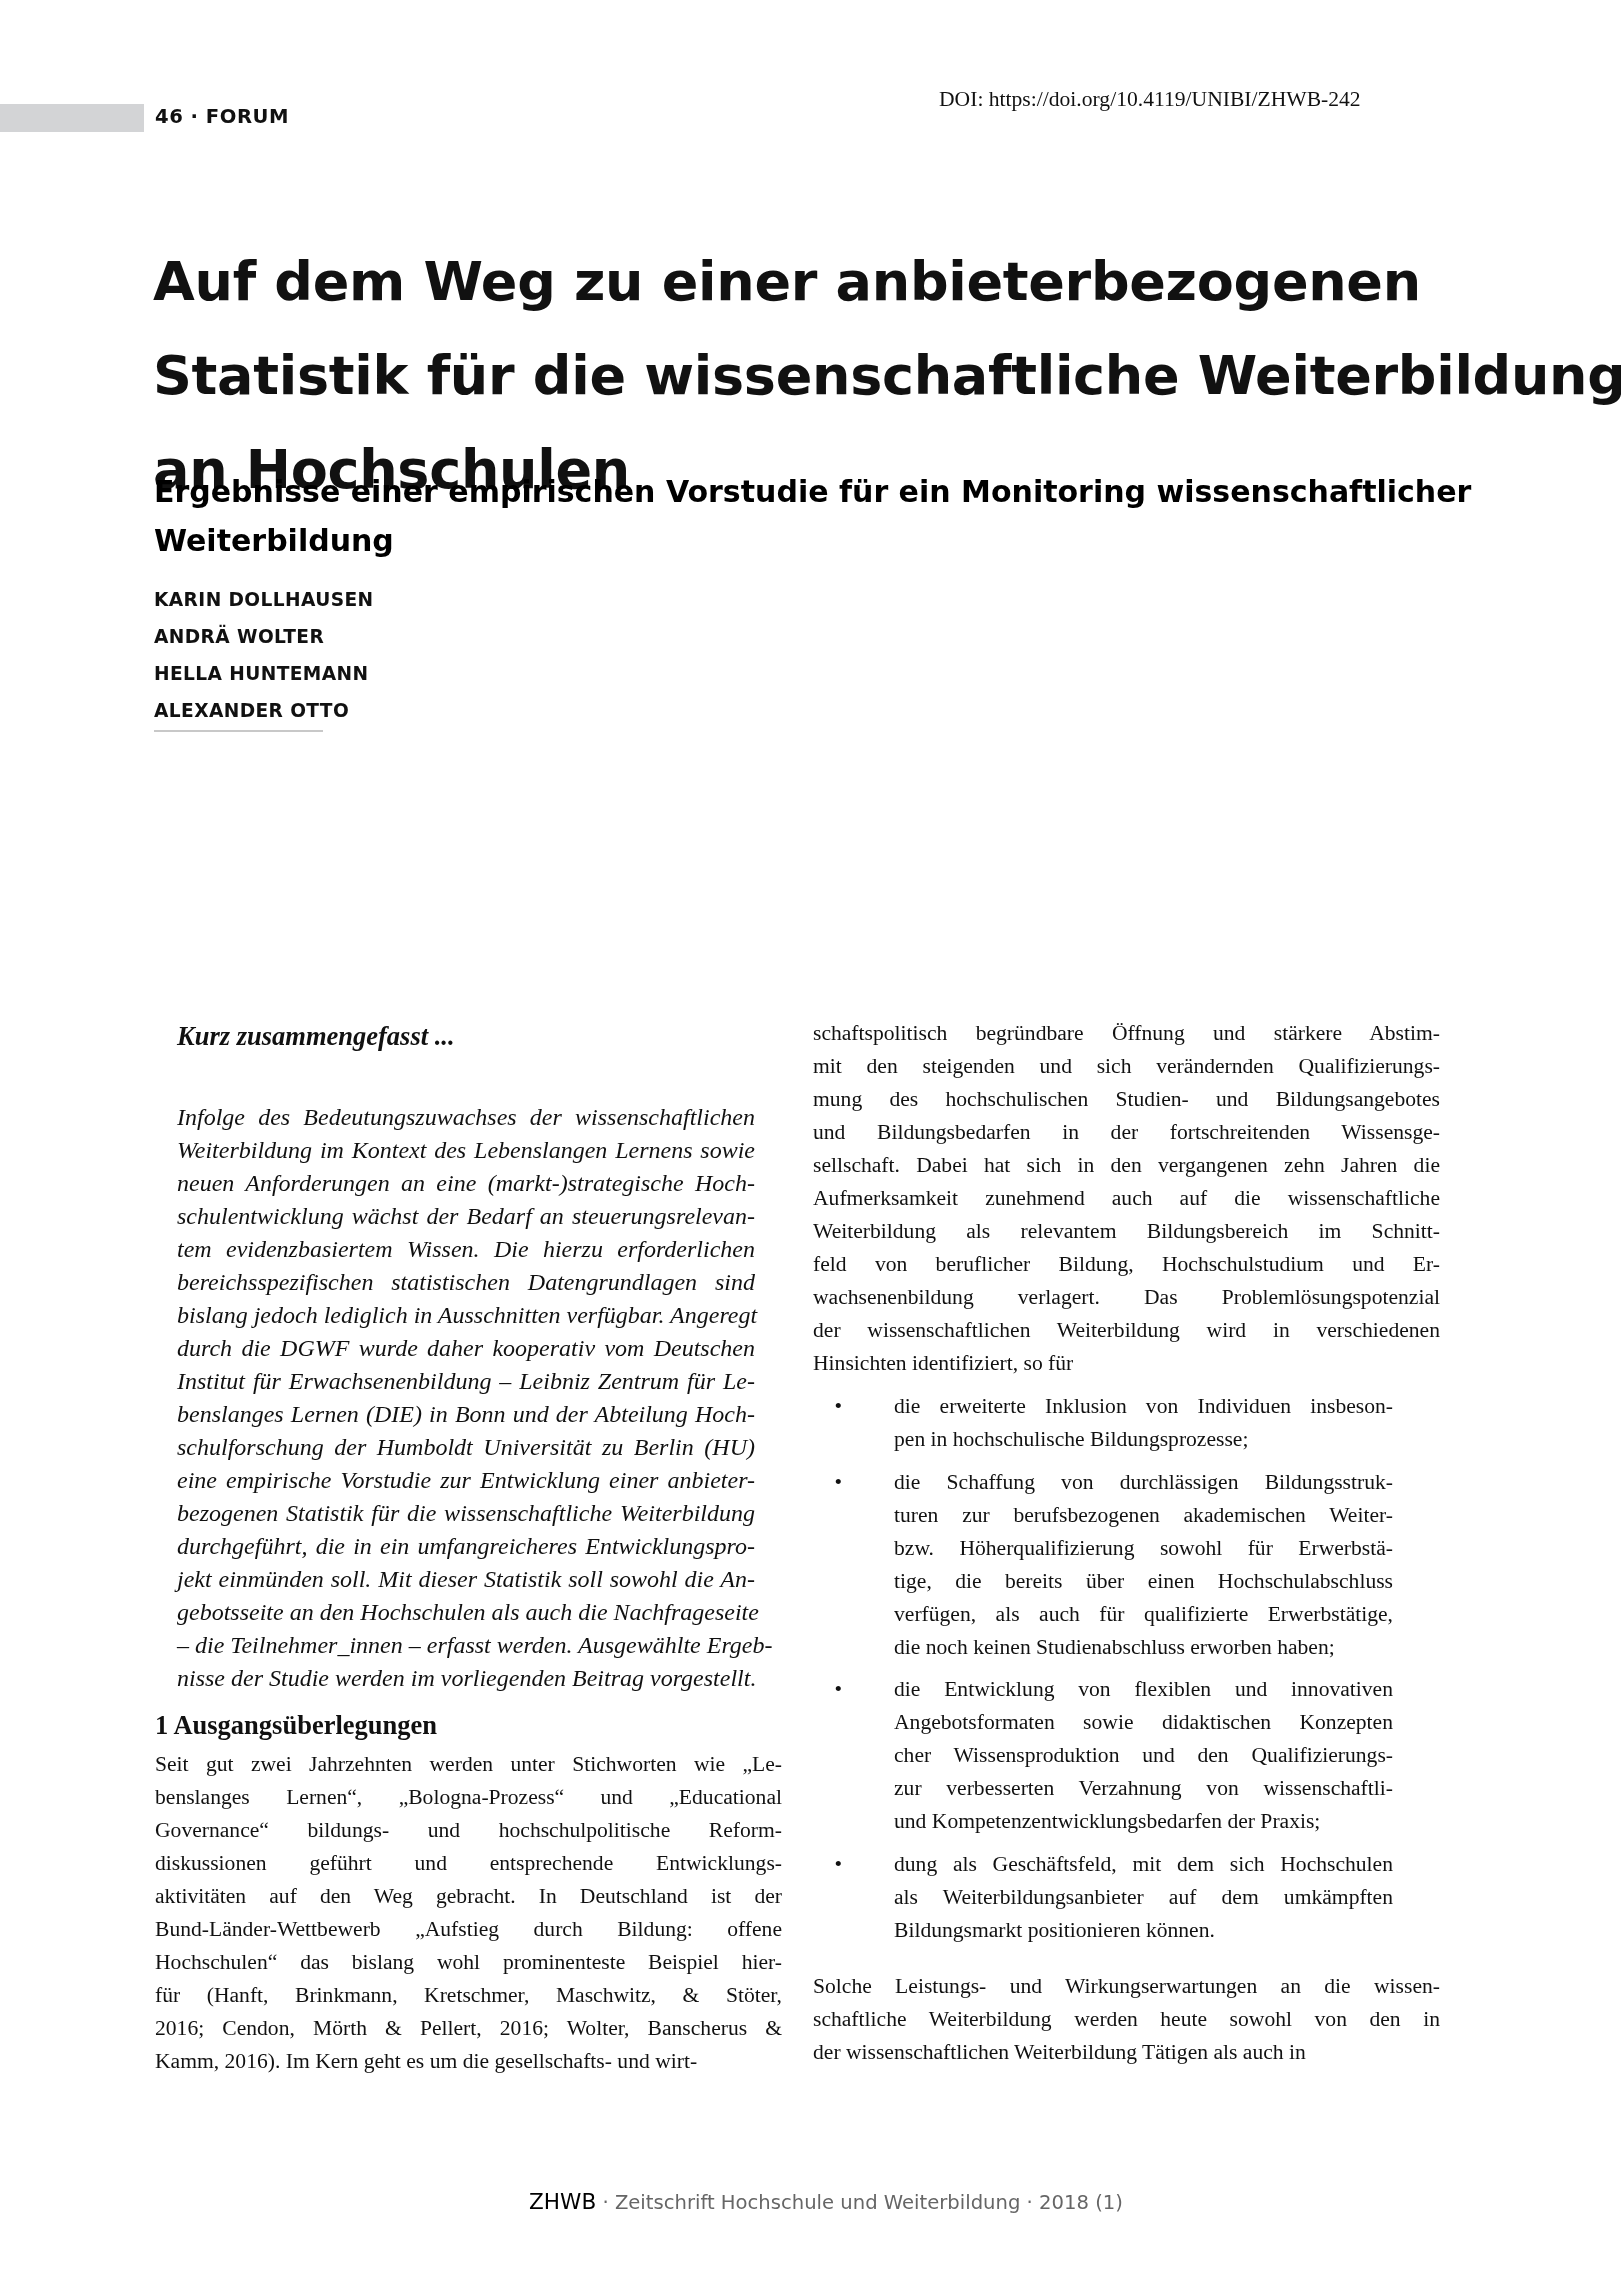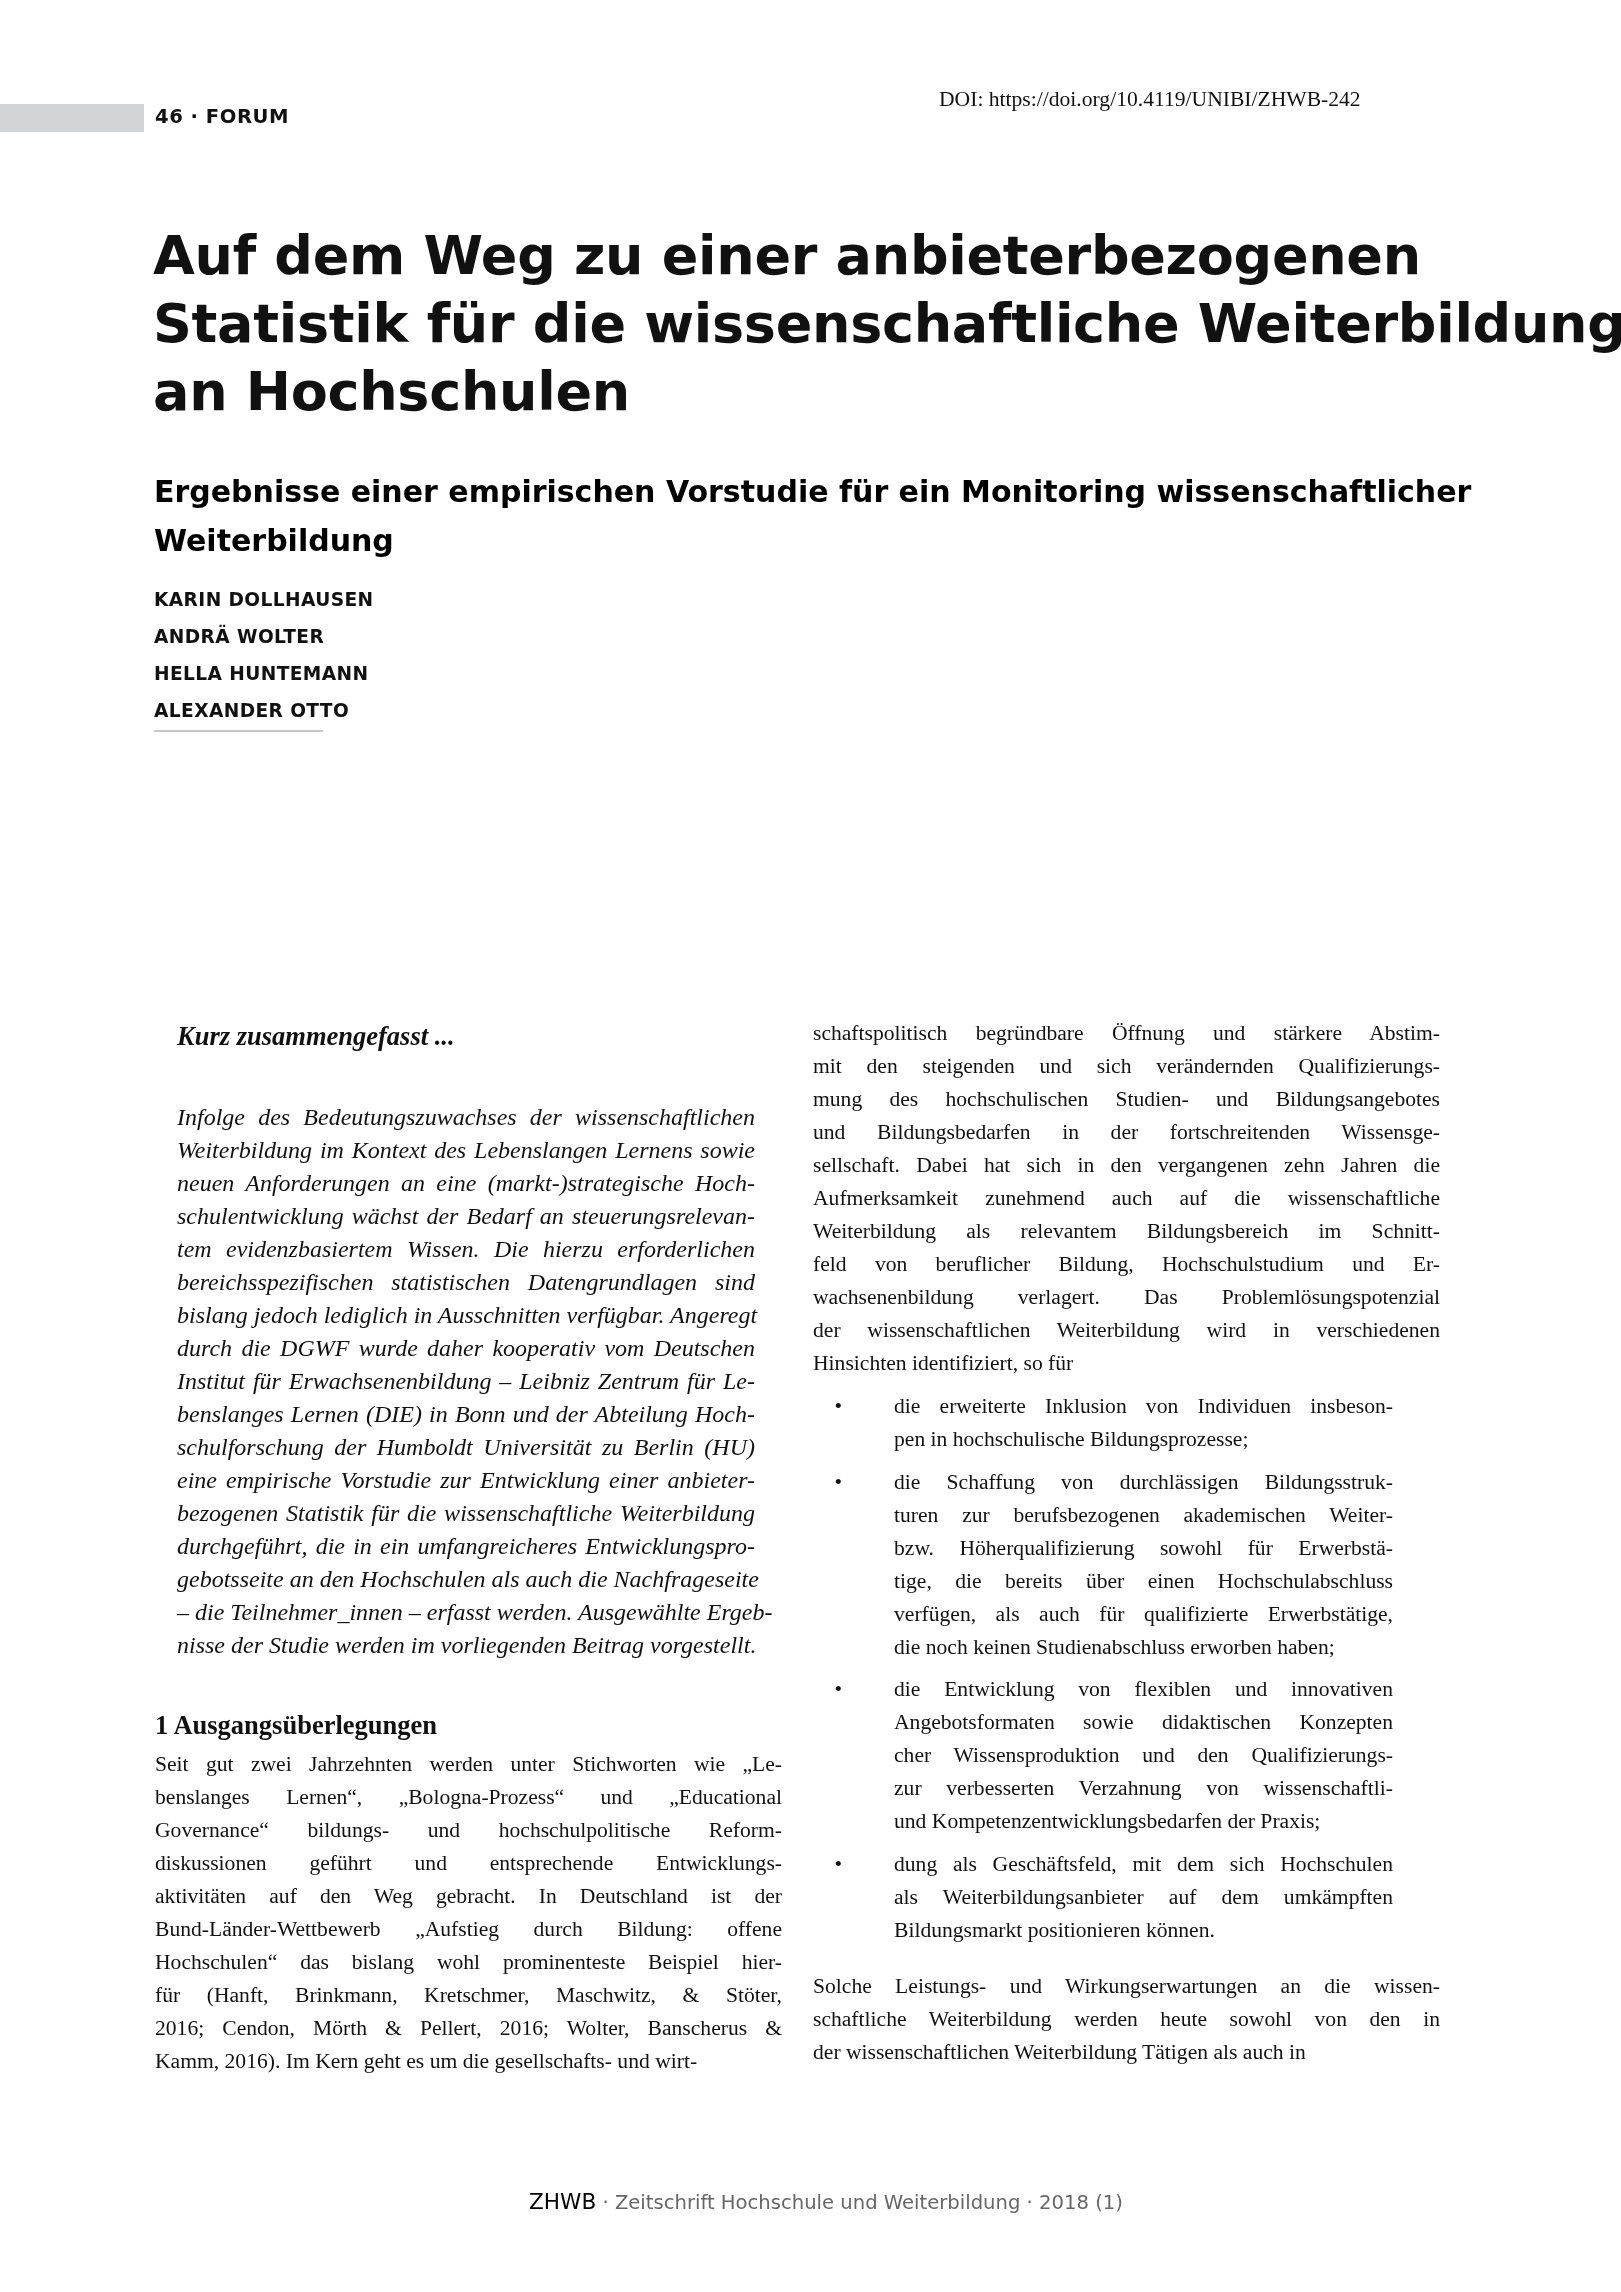--- a/index.html
+++ b/index.html
@@ -5,21 +5,21 @@
     html, body { margin: 0; padding: 0; background: #ffffff; }
     body { width: 1621px; height: 2293px; position: relative; overflow: hidden; color: #111; }
     .sans { font-family: "DejaVu Sans", "Liberation Sans", sans-serif; }
     .serif { font-family: "Liberation Serif", "DejaVu Serif", serif; }
 
     #gray-bar { position: absolute; left: 0; top: 104px; width: 144px; height: 28px; background: #d3d4d6; }
     #running-head { position: absolute; left: 155px; top: 105px; font-size: 19.6px; font-weight: bold; letter-spacing: 0.5px; white-space: nowrap; }
     #doi { position: absolute; left: 939px; top: 87px; font-size: 21.6px; white-space: nowrap; }
 
     #title { position: absolute; left: 153px; top: 222px; width: 1313px; margin: 0; font-size: 54px; line-height: 68px; font-weight: bold; letter-spacing: -0.3px; }
-    #title span { display: block; white-space: nowrap; }
+    #title span { display: block; white-space: nowrap; margin-top: 26px; }
     #subtitle { position: absolute; left: 154px; top: 467px; width: 1274px; margin: 0; font-size: 30px; line-height: 49px; font-weight: bold; color: #000000; }
     #subtitle span { display: block; white-space: nowrap; }
 
     #authors { position: absolute; left: 154px; top: 581px; }
     .author { font-size: 18.6px; font-weight: bold; line-height: 37px; letter-spacing: 0.4px; white-space: nowrap; }
     #author-rule { position: absolute; left: 154px; top: 730px; width: 169px; height: 2px; background: #c8c8c8; }
 
     .col-left { position: absolute; left: 177px; top: 1017px; width: 578px; }
     #abstract-heading { font-size: 26.5px; font-style: italic; margin: 0; line-height: 39px; white-space: nowrap; }
     #abstract-body { margin-top: 45px; font-size: 24px; font-style: italic; line-height: 33px; }
@@ -76,20 +76,21 @@
       <span class="line">tem evidenzbasiertem Wissen. Die hierzu erforderlichen</span>
       <span class="line">bereichsspezifischen statistischen Datengrundlagen sind</span>
       <span class="line">bislang jedoch lediglich in Ausschnitten verfügbar. Angeregt</span>
       <span class="line">durch die DGWF wurde daher kooperativ vom Deutschen</span>
       <span class="line">Institut für Erwachsenenbildung – Leibniz Zentrum für Le-</span>
       <span class="line">benslanges Lernen (DIE) in Bonn und der Abteilung Hoch-</span>
       <span class="line">schulforschung der Humboldt Universität zu Berlin (HU)</span>
       <span class="line">eine empirische Vorstudie zur Entwicklung einer anbieter-</span>
       <span class="line">bezogenen Statistik für die wissenschaftliche Weiterbildung</span>
       <span class="line">durchgeführt, die in ein umfangreicheres Entwicklungspro-</span>
+      <span class="line">jekt einmünden soll. Mit dieser Statistik soll sowohl die An-</span>
       <span class="line">gebotsseite an den Hochschulen als auch die Nachfrageseite</span>
       <span class="line">– die Teilnehmer_innen – erfasst werden. Ausgewählte Ergeb-</span>
       <span class="line last">nisse der Studie werden im vorliegenden Beitrag vorgestellt.</span>
     </div>
 </div>
 
 <div id="section" class="serif">
   <h3 id="section-heading">1 Ausgangsüberlegungen</h3>
   <div id="section-body" class="body-text">
       <span class="line">Seit gut zwei Jahrzehnten werden unter Stichworten wie „Le-</span>

